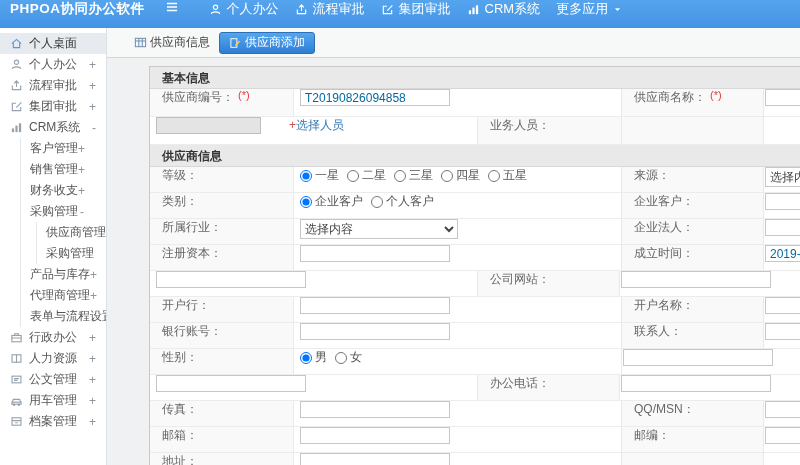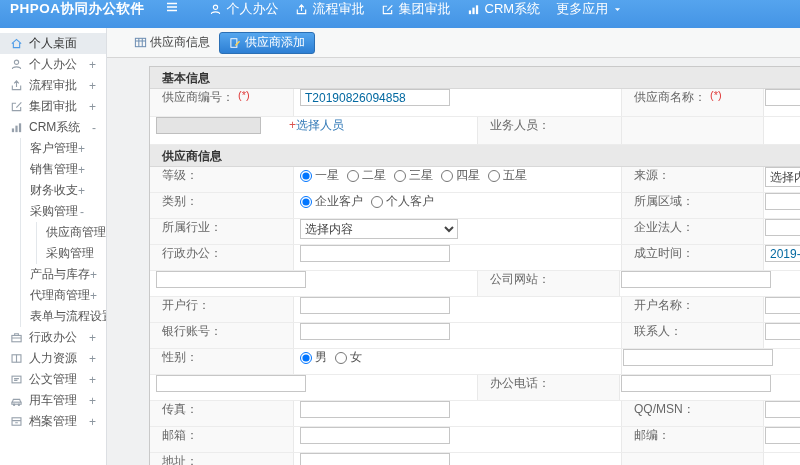--- a/index.html
+++ b/index.html
@@ -385,21 +385,21 @@
                     <input type="radio" name="cat" checked="" style="">
                     <span>企业客户</span>
                   </label>
                 <label class="radio">
                     <input type="radio" name="cat" style="">
                     <span>个人客户</span>
                   </label>
               </span>
             </div>
             <div class="c lbl2">
-                <span>所属区域：</span>
+                <span>企业客户：</span>
               </div>
             <div class="c fld2">
                 <input class="ti" type="text" value="" style="">
               </div>
           </div>
 
           <div class="frow">
             <div class="c lbl1">
                 <span>所属行业：</span>
               </div>
@@ -409,21 +409,21 @@
             <div class="c lbl2">
                 <span>企业法人：</span>
               </div>
             <div class="c fld2">
                 <input class="ti" type="text" value="" style="">
               </div>
           </div>
 
           <div class="frow">
             <div class="c lbl1">
-                <span>行政办公：</span>
+                <span>注册资本：</span>
               </div>
             <div class="c fld1">
                 <input class="ti" type="text" value="" style="">
               </div>
             <div class="c lbl2">
                 <span>成立时间：</span>
               </div>
             <div class="c fld2">
                 <input class="ti" type="text" value="2019-08-26" style="">
               </div>

